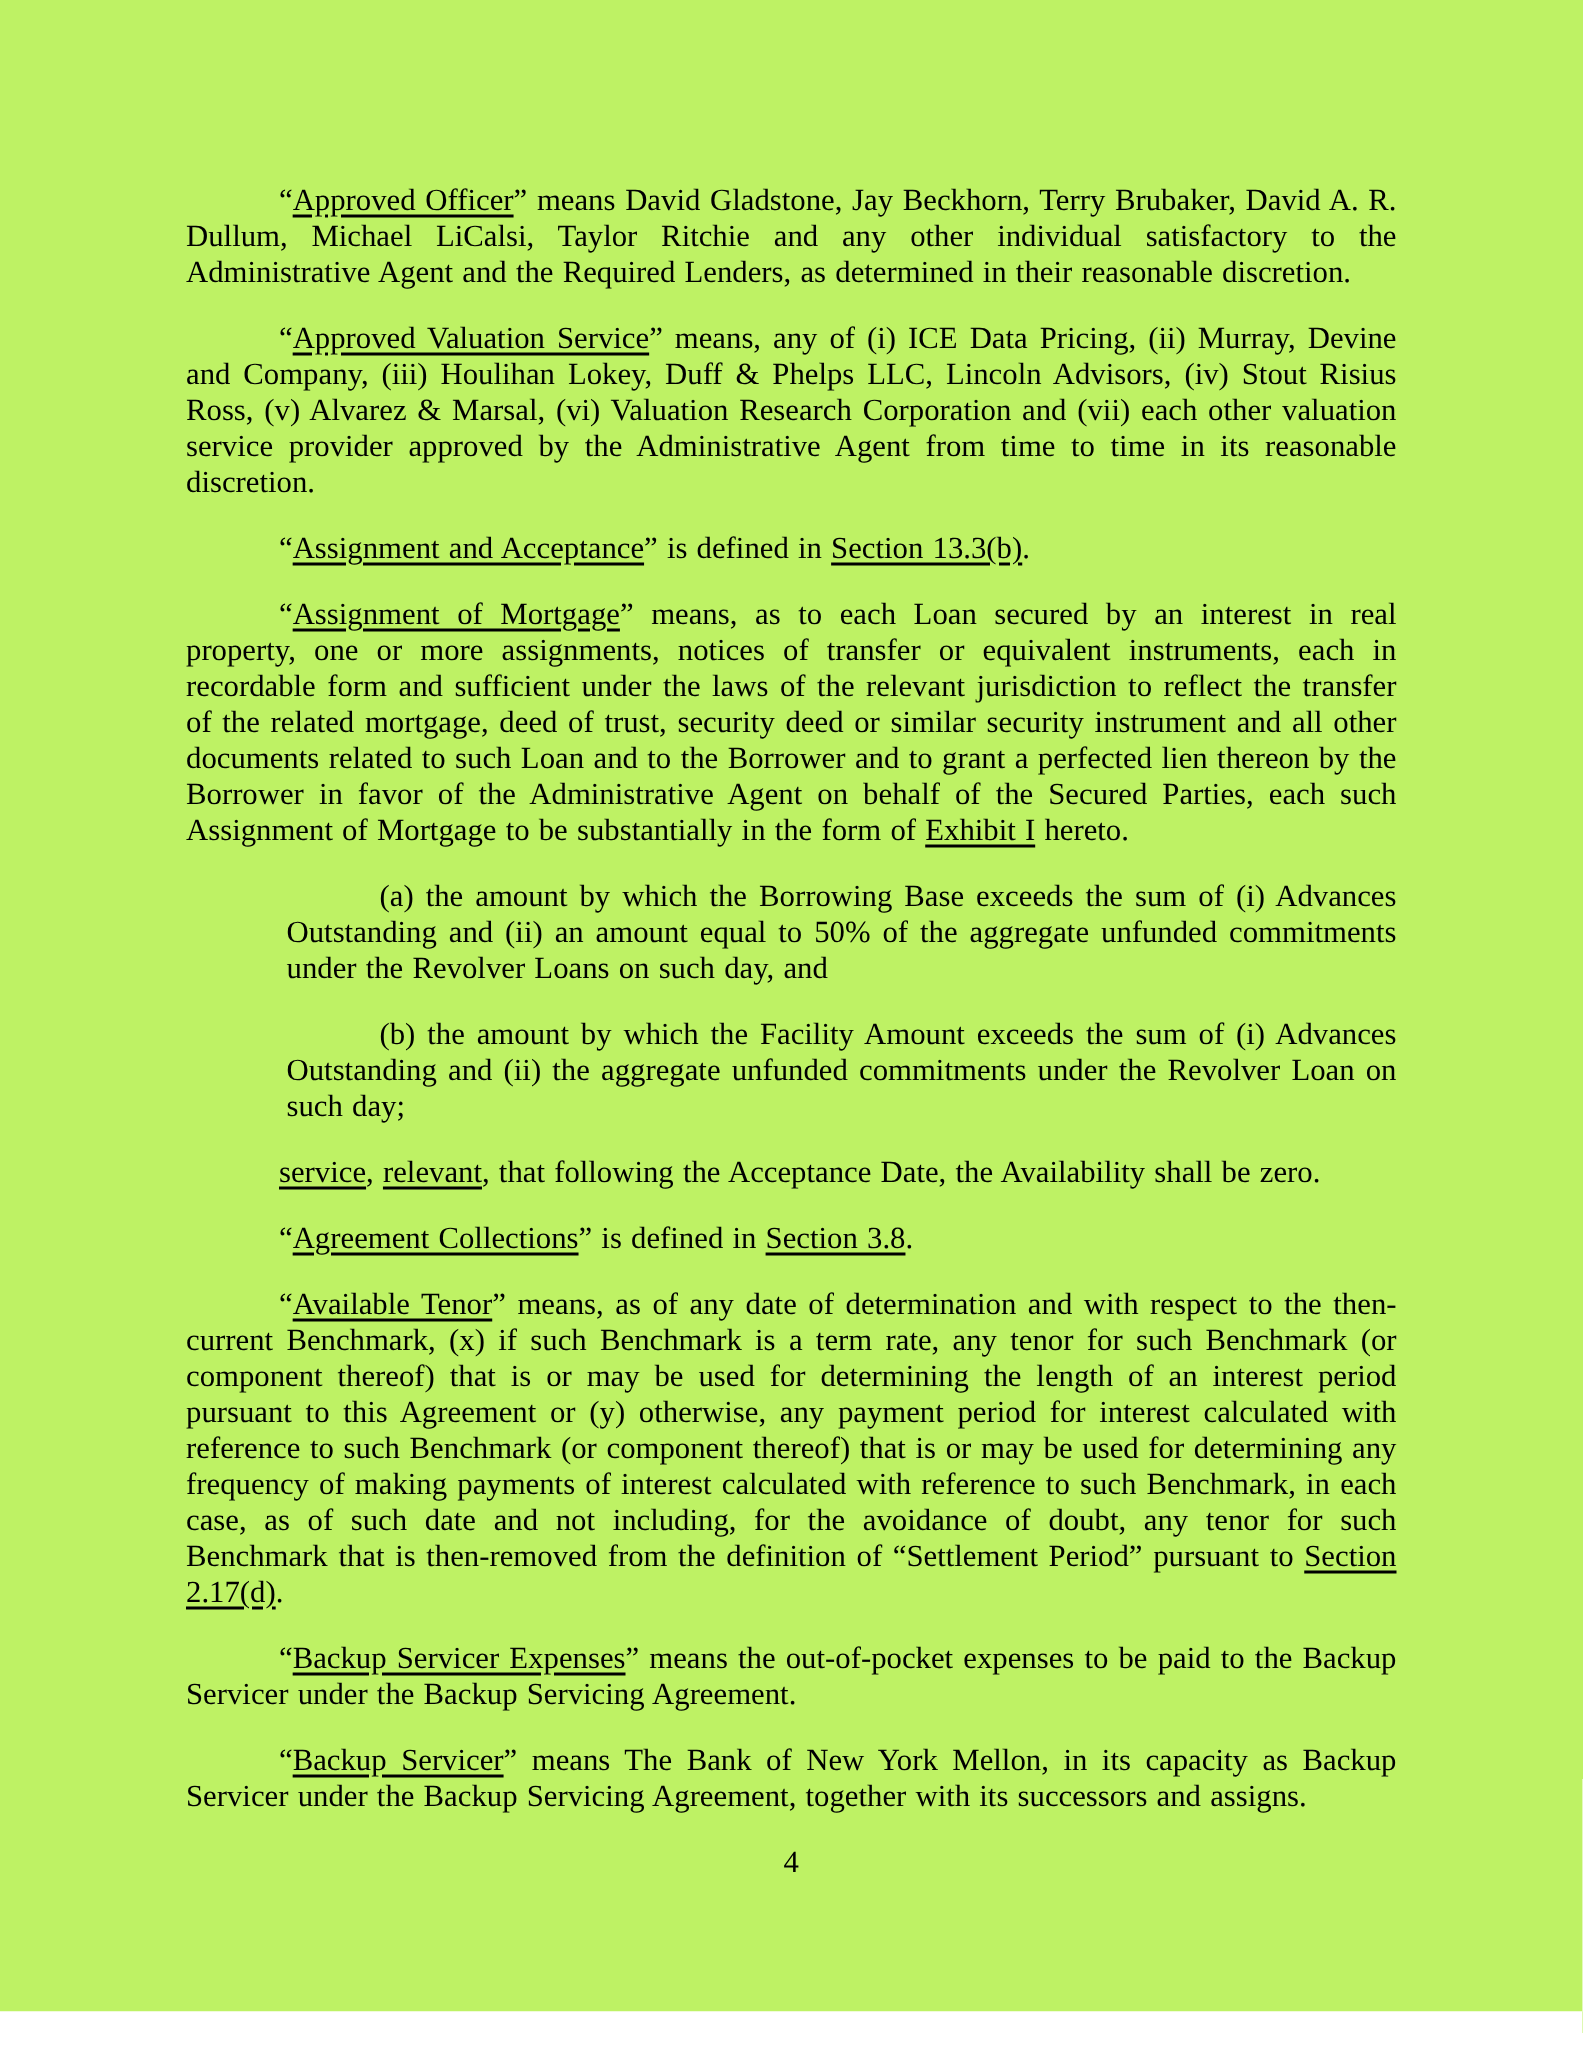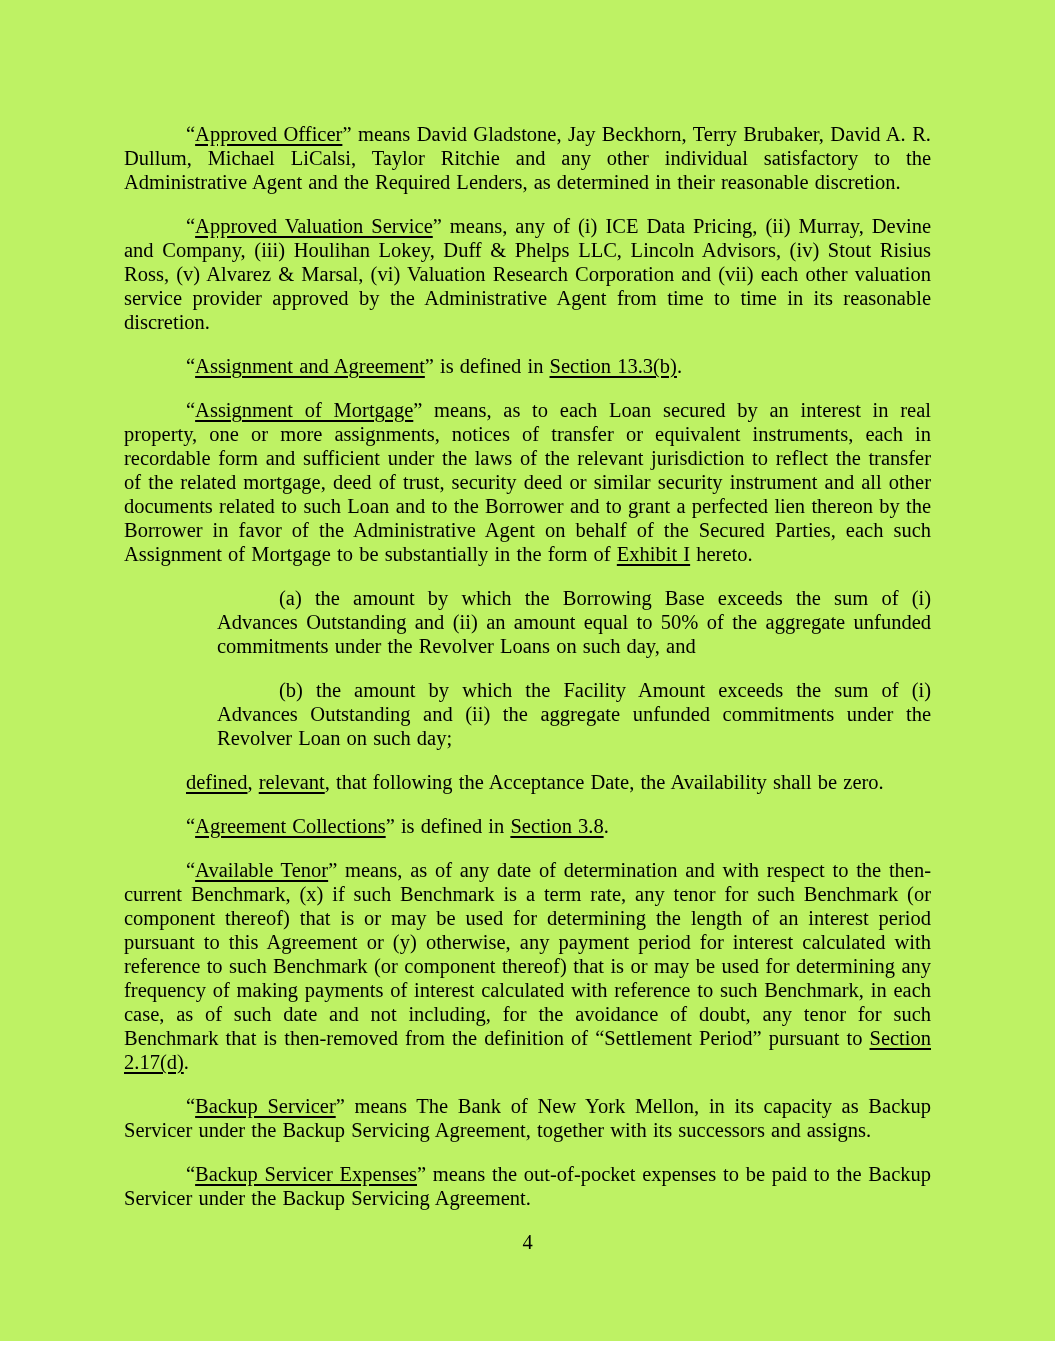--- a/index.html
+++ b/index.html
@@ -19,43 +19,43 @@
     line-height: 24px;
     color: #000000;
   }
   .para {
     margin: 0 0 20px 0;
     text-align: justify;
     text-indent: 62px;
     word-spacing: 1px;
   }
   .para.sub {
-    margin-left: 93px;
+    margin-left: 67px;
   }
   .u {
     text-decoration: underline;
     text-underline-offset: 3px;
   }
   .page-number {
     text-align: center;
     margin-top: 2px;
     text-indent: 0;
   }
 </style>
 </head>
 <body>
 
 <div class="page">
   <div>
       <p class="para body"><span>“</span><span class="u">Approved Officer</span><span>” means David Gladstone, Jay Beckhorn, Terry Brubaker, David A. R. Dullum, Michael LiCalsi, Taylor Ritchie and any other individual satisfactory to the Administrative Agent and the Required Lenders, as determined in their reasonable discretion.</span></p>
       <p class="para body"><span>“</span><span class="u">Approved Valuation Service</span><span>” means, any of (i) ICE Data Pricing, (ii) Murray, Devine and Company, (iii) Houlihan Lokey, Duff &amp; Phelps LLC, Lincoln Advisors, (iv) Stout Risius Ross, (v) Alvarez &amp; Marsal, (vi) Valuation Research Corporation and (vii) each other valuation service provider approved by the Administrative Agent from time to time in its reasonable discretion.</span></p>
-      <p class="para body"><span>“</span><span class="u">Assignment and Agreement</span><span>” is defined in </span><span class="u">Section 13.3(b)</span><span>.</span></p>
+      <p class="para body"><span>“</span><span class="u">Assignment and Acceptance</span><span>” is defined in </span><span class="u">Section 13.3(b)</span><span>.</span></p>
       <p class="para body"><span>“</span><span class="u">Assignment of Mortgage</span><span>” means, as to each Loan secured by an interest in real property, one or more assignments, notices of transfer or equivalent instruments, each in recordable form and sufficient under the laws of the relevant jurisdiction to reflect the transfer of the related mortgage, deed of trust, security deed or similar security instrument and all other documents related to such Loan and to the Borrower and to grant a perfected lien thereon by the Borrower in favor of the Administrative Agent on behalf of the Secured Parties, each such Assignment of Mortgage to be substantially in the form of </span><span class="u">Exhibit I</span><span> hereto.</span></p>
       <p class="para sub"><span>(a) the amount by which the Borrowing Base exceeds the sum of (i) Advances Outstanding and (ii) an amount equal to 50% of the aggregate unfunded commitments under the Revolver Loans on such day, and</span></p>
       <p class="para sub"><span>(b) the amount by which the Facility Amount exceeds the sum of (i) Advances Outstanding and (ii) the aggregate unfunded commitments under the Revolver Loan on such day;</span></p>
-      <p class="para body"><span class="u">defined</span><span>, </span><span class="u">relevant</span><span>, that following the Acceptance Date, the Availability shall be zero.</span></p>
+      <p class="para body"><span class="u">service</span><span>, </span><span class="u">relevant</span><span>, that following the Acceptance Date, the Availability shall be zero.</span></p>
       <p class="para body"><span>“</span><span class="u">Agreement Collections</span><span>” is defined in </span><span class="u">Section 3.8</span><span>.</span></p>
       <p class="para body"><span>“</span><span class="u">Available Tenor</span><span>” means, as of any date of determination and with respect to the then-current Benchmark, (x) if such Benchmark is a term rate, any tenor for such Benchmark (or component thereof) that is or may be used for determining the length of an interest period pursuant to this Agreement or (y) otherwise, any payment period for interest calculated with reference to such Benchmark (or component thereof) that is or may be used for determining any frequency of making payments of interest calculated with reference to such Benchmark, in each case, as of such date and not including, for the avoidance of doubt, any tenor for such Benchmark that is then-removed from the definition of “Settlement Period” pursuant to </span><span class="u">Section 2.17(d)</span><span>.</span></p>
+      <p class="para body"><span>“</span><span class="u">Backup Servicer Expenses</span><span>” means the out-of-pocket expenses to be paid to the Backup Servicer under the Backup Servicing Agreement.</span></p>
       <p class="para body"><span>“</span><span class="u">Backup Servicer</span><span>” means The Bank of New York Mellon, in its capacity as Backup Servicer under the Backup Servicing Agreement, together with its successors and assigns.</span></p>
-      <p class="para body"><span>“</span><span class="u">Backup Servicer Expenses</span><span>” means the out-of-pocket expenses to be paid to the Backup Servicer under the Backup Servicing Agreement.</span></p>
     </div>
   <div class="page-number">4</div>
 </div>
 
 </body></html>

